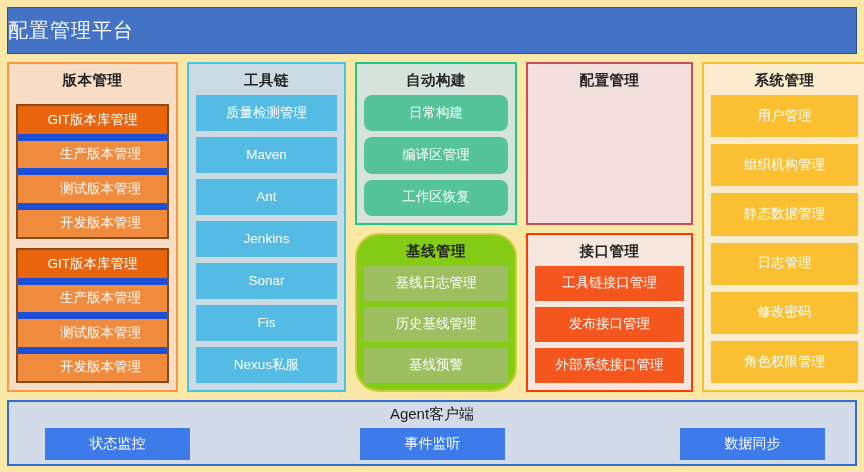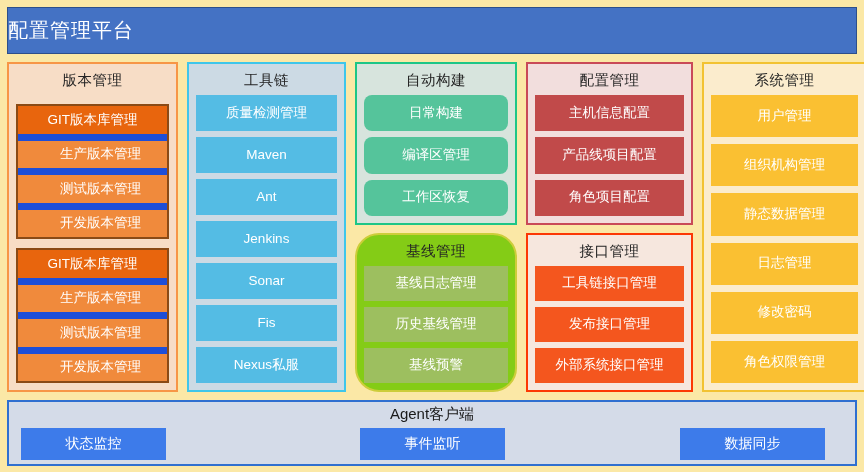--- a/index.html
+++ b/index.html
@@ -63,21 +63,21 @@
     border-width: 2px;
     border-style: solid;
     display: flex;
     flex-direction: column;
     padding: 5px 7px 7px 7px;
     min-height: 0;
   }
   .panel-title {
     text-align: center;
     font-size: 14.5px;
-    font-weight: normal;
+    font-weight: bold;
     color: #242424;
     padding: 2px 0 5px 0;
     flex: 0 0 auto;
     letter-spacing: .5px;
   }
   .panel-body {
     flex: 1 1 auto;
     display: flex;
     flex-direction: column;
     gap: 6px;
@@ -217,20 +217,21 @@
     transform: translateY(-50%);
     height: 32px;
     width: 145px;
     background: #3d7bea;
     color: #ffffff;
     display: flex;
     align-items: center;
     justify-content: center;
     font-size: 14px;
     white-space: nowrap;
+    margin-left: 24px;
   }
   .agent-btn.b1 { left: 12px; }
   .agent-btn.b2 { left: 50%; margin-left: -72px; }
   .agent-btn.b3 { right: 30px; }
 </style>
 </head>
 <body>
 
 <div class="page">
 
@@ -297,25 +298,20 @@
           <div class="item">基线预警</div>
         </div>
       </div>
 
     </div>
 
     <div class="column col-4">
 
       <div class="panel panel-config">
         <div class="panel-title">配置管理</div>
-        <div class="panel-body">
-          <div class="item">主机信息配置</div>
-          <div class="item">产品线项目配置</div>
-          <div class="item">角色项目配置</div>
-        </div>
       </div>
 
       <div class="panel panel-api">
         <div class="panel-title">接口管理</div>
         <div class="panel-body">
           <div class="item">工具链接口管理</div>
           <div class="item">发布接口管理</div>
           <div class="item">外部系统接口管理</div>
         </div>
       </div>

